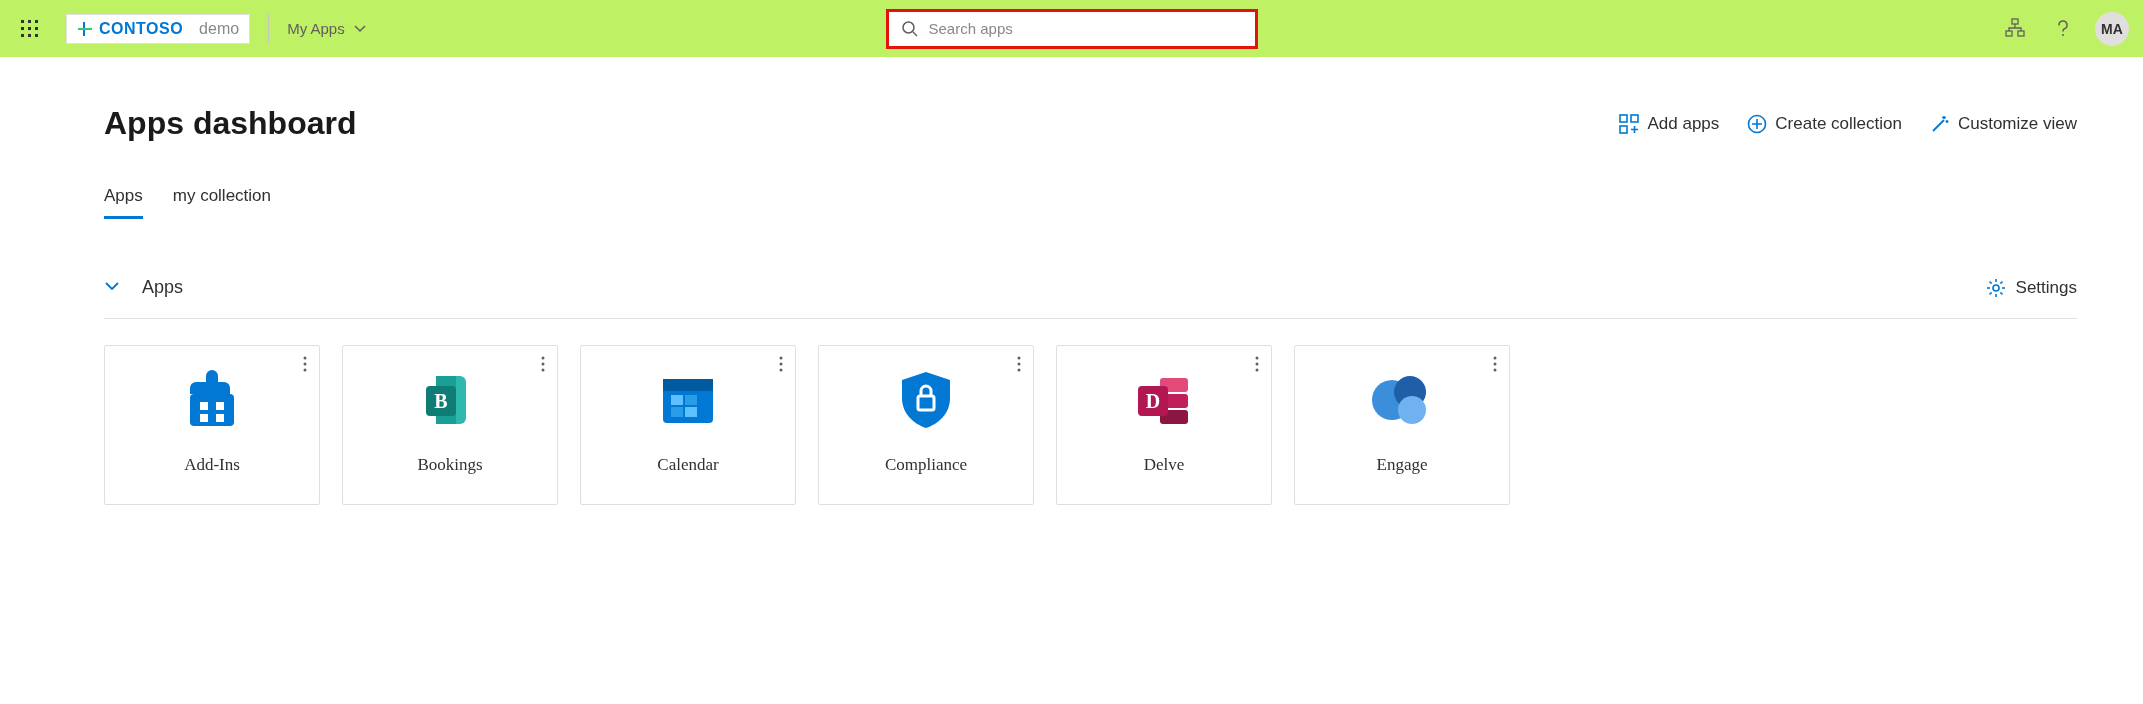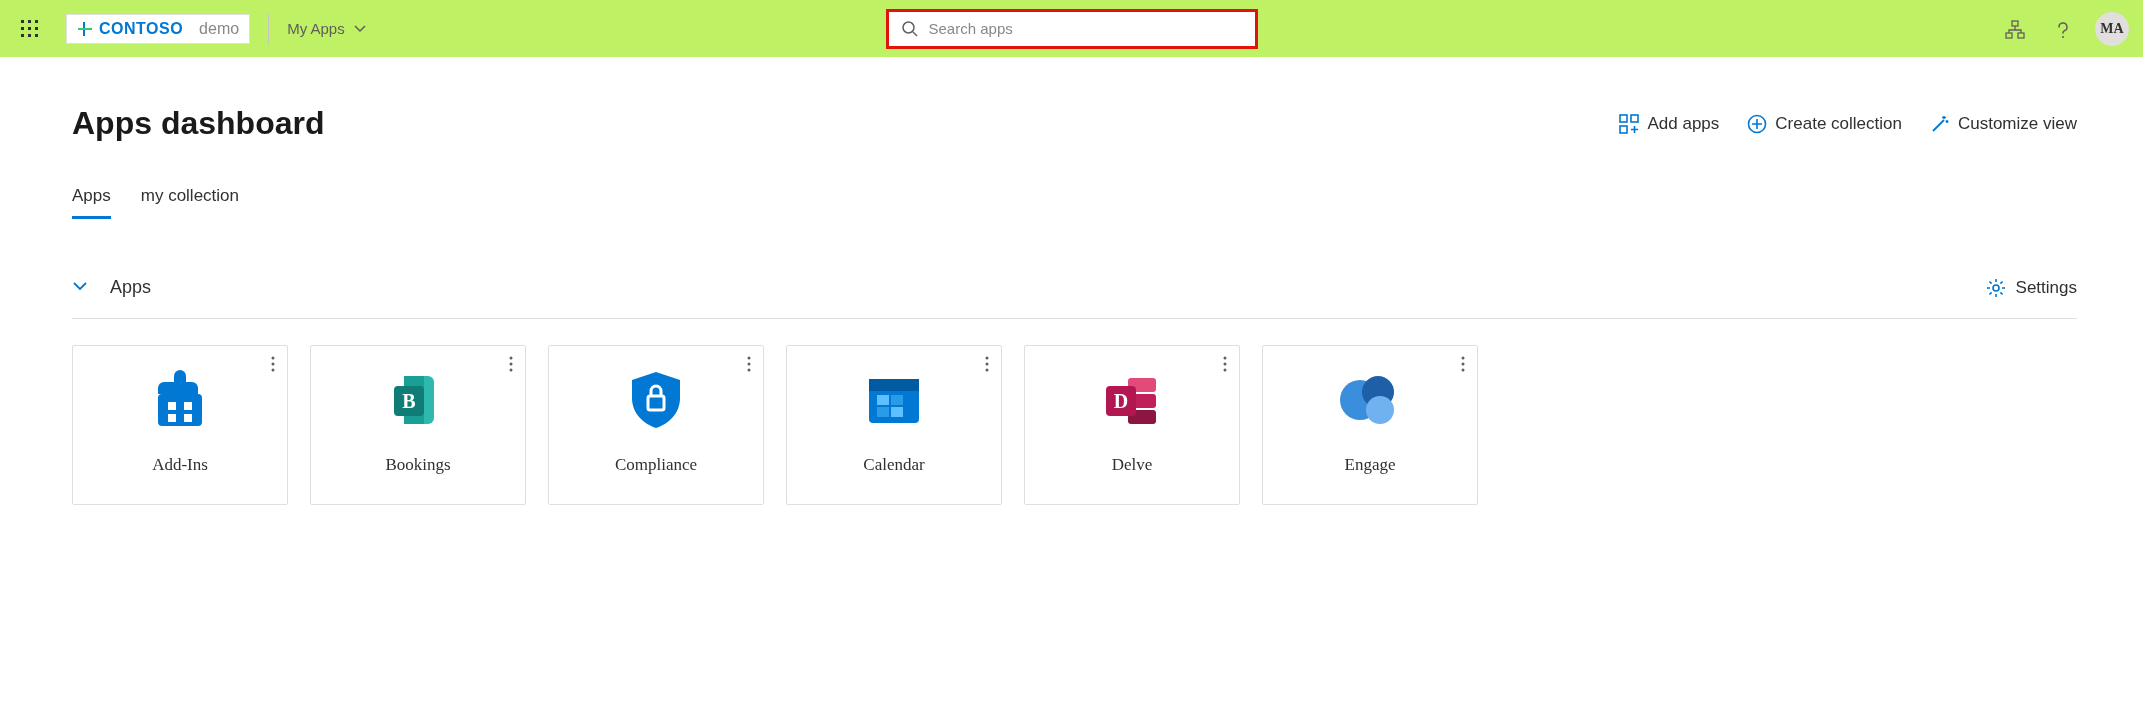--- a/index.html
+++ b/index.html
@@ -50,34 +50,34 @@
     display: flex; align-items: center;
     padding: 0 12px;
   }
   .search-wrap input {
     border: none; outline: none; flex: 1; font-size: 15px; color: #605e5c;
     background: transparent; margin-left: 10px;
   }
   .search-wrap input::placeholder { color: #8a8886; }
   .header-right {
     margin-left: auto;
-    display: flex; align-items: flex-end; gap: 16px; font-family: Liberation Serif, serif;
+    display: flex; align-items: flex-start; gap: 16px;
   }
   .icon-btn {
     width: 32px; height: 32px; display: flex; align-items: center; justify-content: center;
     cursor: pointer;
   }
   .avatar {
     width: 34px; height: 34px; border-radius: 50%;
     background: #e1dfdd; color: #323130;
     display: flex; align-items: center; justify-content: center;
     font-size: 14px; font-weight: 600;
   }
   
-  .main { padding: 48px 66px 0 72px; }
+  .main { padding: 48px 66px 0 104px; }
   .page-title { font-size: 32px; font-weight: 600; color: #1b1a19; }
   .top-row { display: flex; align-items: center; justify-content: space-between; }
   .actions { display: flex; gap: 28px; }
   .action-btn {
     display: flex; align-items: center; gap: 8px;
     cursor: pointer; font-size: 17px; color: #323130;
   }
   .action-btn svg { flex-shrink: 0; }
   
   .tabs { display: flex; gap: 30px; margin-top: 44px; }
@@ -296,38 +296,20 @@
 
     <div class="tile">
       <div class="tile-menu">
         <svg width="4" height="16" viewBox="0 0 4 16">
             <circle cx="2" cy="2" r="1.5" fill="#605e5c"></circle>
             <circle cx="2" cy="8" r="1.5" fill="#605e5c"></circle>
             <circle cx="2" cy="14" r="1.5" fill="#605e5c"></circle>
           </svg>
       </div>
       <div class="tile-icon">
-        <svg width="60" height="64" viewBox="0 0 60 64">
-          <path d="M30 4 L54 12 V30 C54 46 42 56 30 60 C18 56 6 46 6 30 V12 Z" fill="#0078d4"></path>
-          <rect x="22" y="28" width="16" height="14" rx="2" fill="none" stroke="#ffffff" stroke-width="3"></rect>
-          <path d="M25 28 v-5 a5 5 0 0 1 10 0 v5" fill="none" stroke="#ffffff" stroke-width="3"></path>
-        </svg>
-      </div>
-      <div class="tile-label">Compliance</div>
-    </div>
-
-    <div class="tile">
-      <div class="tile-menu">
-        <svg width="4" height="16" viewBox="0 0 4 16">
-            <circle cx="2" cy="2" r="1.5" fill="#605e5c"></circle>
-            <circle cx="2" cy="8" r="1.5" fill="#605e5c"></circle>
-            <circle cx="2" cy="14" r="1.5" fill="#605e5c"></circle>
-          </svg>
-      </div>
-      <div class="tile-icon">
         <svg width="58" height="58" viewBox="0 0 58 58">
           <rect x="4" y="8" width="50" height="44" rx="4" fill="#0078d4"></rect>
           <rect x="4" y="8" width="50" height="12" fill="#005ba1"></rect>
           <rect x="12" y="24" width="12" height="10" fill="#5fc0ff"></rect>
           <rect x="26" y="24" width="12" height="10" fill="#2a9be6"></rect>
           <rect x="12" y="36" width="12" height="10" fill="#2a9be6"></rect>
           <rect x="26" y="36" width="12" height="10" fill="#5fc0ff"></rect>
         </svg>
       </div>
       <div class="tile-label">Calendar</div>
@@ -335,20 +317,38 @@
 
     <div class="tile">
       <div class="tile-menu">
         <svg width="4" height="16" viewBox="0 0 4 16">
             <circle cx="2" cy="2" r="1.5" fill="#605e5c"></circle>
             <circle cx="2" cy="8" r="1.5" fill="#605e5c"></circle>
             <circle cx="2" cy="14" r="1.5" fill="#605e5c"></circle>
           </svg>
       </div>
       <div class="tile-icon">
+        <svg width="60" height="64" viewBox="0 0 60 64">
+          <path d="M30 4 L54 12 V30 C54 46 42 56 30 60 C18 56 6 46 6 30 V12 Z" fill="#0078d4"></path>
+          <rect x="22" y="28" width="16" height="14" rx="2" fill="none" stroke="#ffffff" stroke-width="3"></rect>
+          <path d="M25 28 v-5 a5 5 0 0 1 10 0 v5" fill="none" stroke="#ffffff" stroke-width="3"></path>
+        </svg>
+      </div>
+      <div class="tile-label">Compliance</div>
+    </div>
+
+    <div class="tile">
+      <div class="tile-menu">
+        <svg width="4" height="16" viewBox="0 0 4 16">
+            <circle cx="2" cy="2" r="1.5" fill="#605e5c"></circle>
+            <circle cx="2" cy="8" r="1.5" fill="#605e5c"></circle>
+            <circle cx="2" cy="14" r="1.5" fill="#605e5c"></circle>
+          </svg>
+      </div>
+      <div class="tile-icon">
         <svg width="64" height="64" viewBox="0 0 64 64">
           <rect x="28" y="10" width="28" height="14" rx="3" fill="#e24a7a"></rect>
           <rect x="28" y="26" width="28" height="14" rx="3" fill="#c11f5b"></rect>
           <rect x="28" y="42" width="28" height="14" rx="3" fill="#8c1542"></rect>
           <rect x="6" y="18" width="30" height="30" rx="4" fill="#b31752"></rect>
           <text x="21" y="40" text-anchor="middle" font-family="Segoe UI" font-size="20" font-weight="700" fill="#ffffff">D</text>
         </svg>
       </div>
       <div class="tile-label">Delve</div>
     </div>

